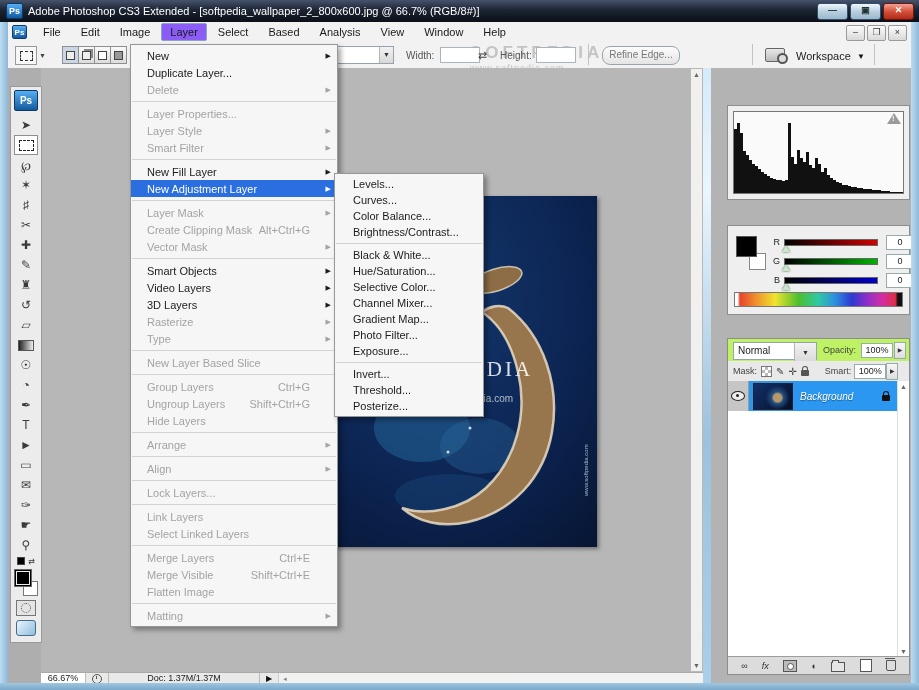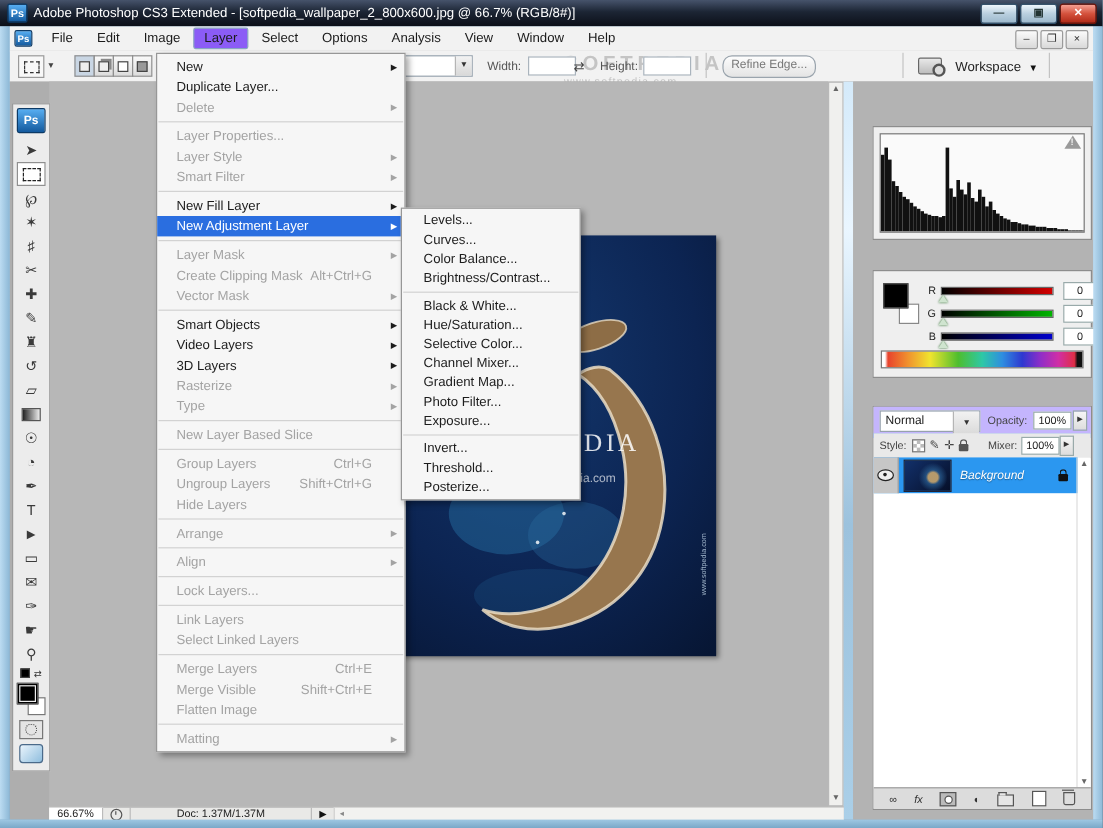--- a/index.html
+++ b/index.html
@@ -110,21 +110,21 @@
   .ctrack{width:92px;height:5px;border:1px solid #666;position:relative;}
   .ctrack.r{background:linear-gradient(90deg,#000,#d40000);}
   .ctrack.g{background:linear-gradient(90deg,#000,#00b400);}
   .ctrack.b{background:linear-gradient(90deg,#000,#0000cc);}
   .cthumb{position:absolute;left:-3px;bottom:-7px;width:0;height:0;border-left:4px solid transparent;border-right:4px solid transparent;border-bottom:6px solid #cfe4cf;filter:drop-shadow(0 0 1px #2a6a2a);}
   .cval{width:26px;height:13px;background:#fff;border:1px solid #9aa;margin-left:8px;font-size:9px;text-align:center;line-height:13px;}
   .spectrum{position:absolute;left:6px;right:6px;bottom:7px;height:13px;border:1px solid #777;
     background:linear-gradient(90deg,#fff 0%,#e8432d 3%,#f08а2e 0) ;}
   .spectrum{background:linear-gradient(90deg,#ffffff 0%,#ffffff 1.5%,#e8432d 3%,#f0922e 13%,#f0e42e 24%,#4ebe2e 38%,#2ec8a6 50%,#2e8ee0 60%,#2e38d0 70%,#8e2ec8 79%,#d02ea6 88%,#e02e46 96%,#101010 97.5%,#101010 100%);}
   .layersp{top:270px;height:337px;padding:0;}
-  .lrow1{position:absolute;left:0;top:0;right:0;height:22px;background:#c4b5fd;border-bottom:4px solid #3b82f6;font-size:9px;color:#444;}
+  .lrow1{position:absolute;left:0;top:0;right:0;height:22px;background:#bef264;border-bottom:4px solid #3b82f6;font-size:9px;color:#444;}
   .lrow2{position:absolute;left:0;top:22px;right:0;height:20px;background:#e9e9e9;border-bottom:1px solid #9d9d9d;font-size:9px;color:#444;display:flex;align-items:center;}
   .blend{left:5px;top:3px;width:82px;}
   .blend span{display:block;padding:2px 4px;}
   .opac-l{position:absolute;left:95px;top:6px;}
   .valbox{height:13px;background:#fff;border:1px solid #9aa;font-size:9px;text-align:center;line-height:13px;color:#222;}
   .arrbtn{width:10px;height:15px;border:1px solid #9aa;background:linear-gradient(180deg,#f6f6f6,#ddd);font-size:6px;text-align:center;line-height:14px;color:#333;}
   .lockicons{display:flex;gap:4px;align-items:center;margin-left:4px;}
   .checker{width:9px;height:9px;border:1px solid #777;background:repeating-conic-gradient(#bbb 0 25%,#fff 0 50%) 0 0/6px 6px;}
   .minilock{position:relative;width:8px;height:6px;background:#555;border-radius:1px;margin-top:4px;}
   .minilock::before{content:"";position:absolute;left:1px;top:-4px;width:4px;height:4px;border:1.5px solid #555;border-bottom:none;border-radius:3px 3px 0 0;}
@@ -183,21 +183,21 @@
   </div>
 
   <div class="menubar">
     <span class="ps-badge">Ps</span>
     <span style="display:flex;">
         <span class="menu">File</span>
         <span class="menu">Edit</span>
         <span class="menu">Image</span>
         <span class="menu active">Layer</span>
         <span class="menu">Select</span>
-        <span class="menu">Options</span>
+        <span class="menu">Based</span>
         <span class="menu">Analysis</span>
         <span class="menu">View</span>
         <span class="menu">Window</span>
         <span class="menu">Help</span>
       </span>
     <span class="docbtns">
       <span class="dbtn">–</span>
       <span class="dbtn">❐</span>
       <span class="dbtn">×</span>
     </span>
@@ -428,28 +428,28 @@
       <div class="lrow1">
         <span class="combo blend">
           <span>Normal</span>
             <span class="car">▼</span>
         </span>
         <span class="opac-l">Opacity:</span>
         <span class="valbox" style="position:absolute;left:133px;top:4px;width:30px;">100%</span>
         <span class="arrbtn" style="position:absolute;left:166px;top:3px;">▶</span>
       </div>
       <div class="lrow2">
-        <span style="margin-left:5px;">Style:</span>
+        <span style="margin-left:5px;">Mask:</span>
         <span class="lockicons">
           <span class="checker"></span>
           <span style="font-size:10px;">✎</span>
           <span style="font-size:10px;">✛</span>
           <span class="minilock"></span>
         </span>
-        <span style="margin-left:16px;">Mixer:</span>
+        <span style="margin-left:16px;">Smart:</span>
         <span class="valbox" style="width:30px;margin-left:3px;">100%</span>
         <span class="arrbtn">▶</span>
       </div>
       <div class="llist">
         <div class="layerrow">
           <span class="eyecell">
               <span class="eye"></span>
             </span>
           <span class="lthumb"></span>
           <span class="lname">Background</span>

